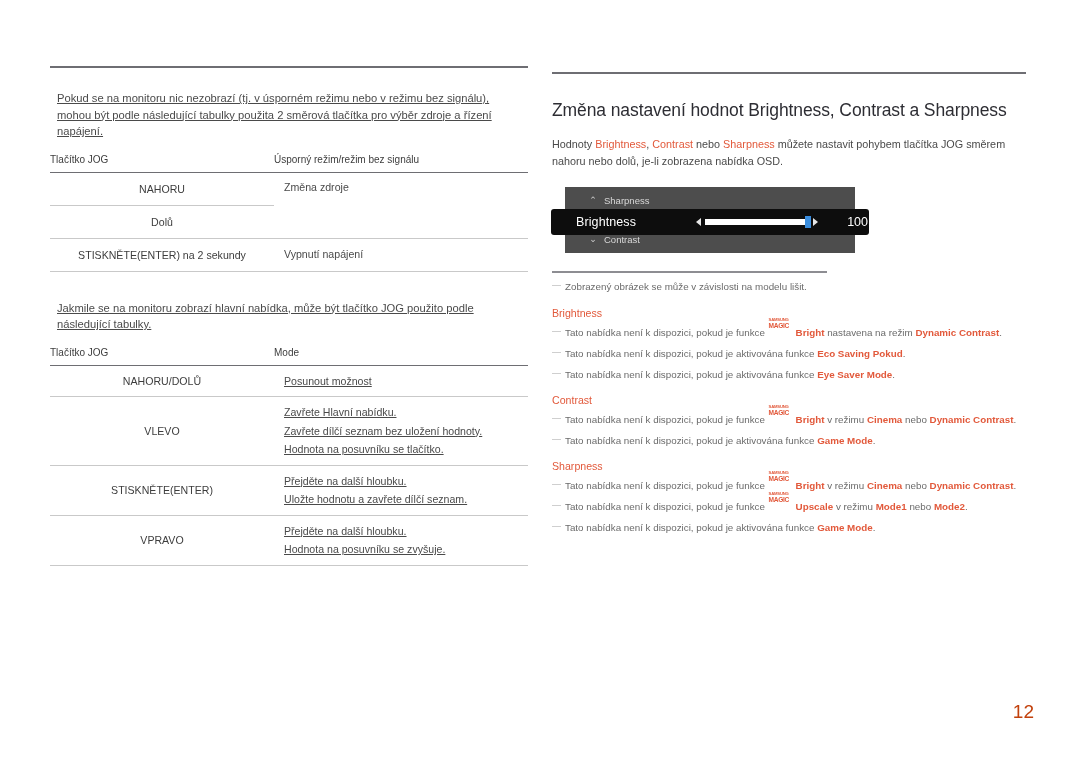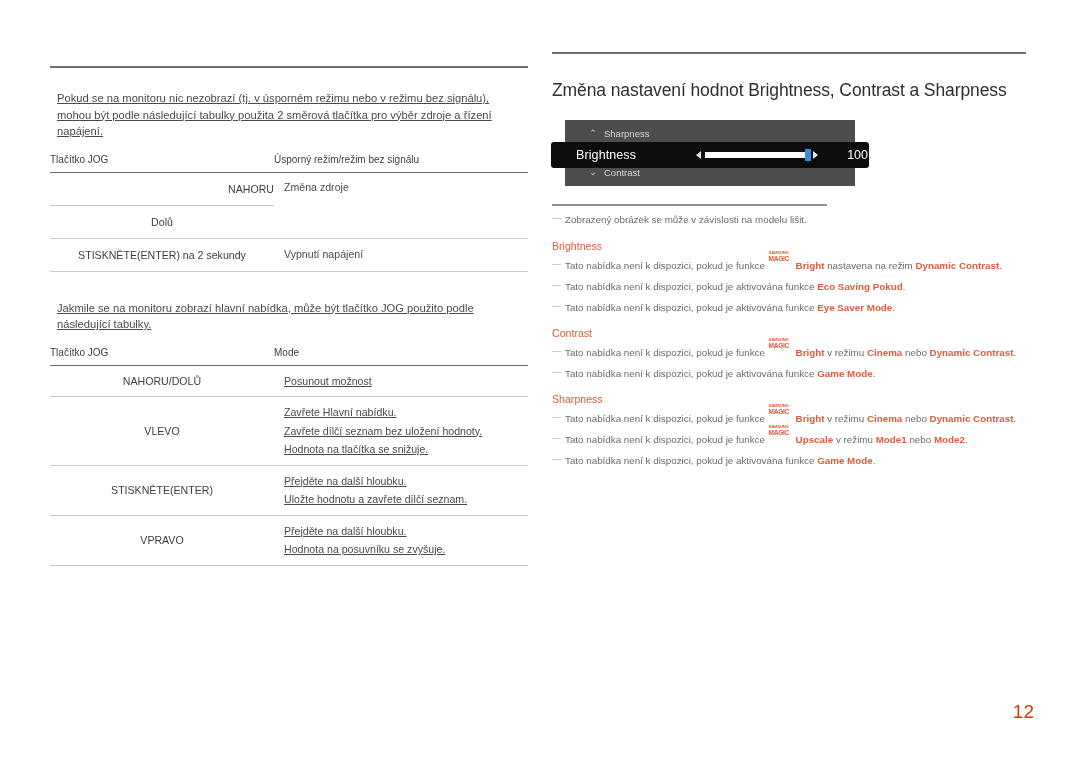--- a/index.html
+++ b/index.html
@@ -25,21 +25,21 @@
   
   .col-left {
     position: absolute;
     left: 50px;
     top: 66px;
     width: 478px;
   }
   .col-right {
     position: absolute;
     left: 552px;
-    top: 52px;
+    top: 72px;
     width: 474px;
   }
 
   .top-rule {
     height: 2px;
     background: #6e6e73;
     width: 100%;
   }
   .top-rule.right {
     background: #6e6e73;
@@ -93,21 +93,20 @@
   }
   .colk { width: 224px; }
   .colv { width: auto; }
 
   
   table.t1 tbody tr.r-nahoru {
     border-bottom: 0;
   }
   table.t1 tbody tr.r-nahoru td.k {
     border-bottom: 1px solid #c9c9c9;
-    text-align: right;
   }
   table.t1 tbody tr.r-dolu {
     border-bottom: 1px solid #c9c9c9;
   }
   table.t1 td.merged {
     vertical-align: top;
     padding-top: 6px;
   }
   table.t1 tbody tr.r-nahoru td.k,
   table.t1 tbody tr.r-dolu td.k { height: 20px; }
@@ -341,21 +340,21 @@
           <td class="k">NAHORU/DOLŮ</td>
           <td class="v multiline">
             <div>Posunout možnost</div>
           </td>
         </tr>
         <tr>
           <td class="k">VLEVO</td>
           <td class="v multiline">
             <div>Zavřete Hlavní nabídku.</div>
             <div>Zavřete dílčí seznam bez uložení hodnoty.</div>
-            <div>Hodnota na tlačítka se snižuje.</div>
+            <div>Hodnota na posuvníku se tlačítko.</div>
           </td>
         </tr>
         <tr>
           <td class="k">STISKNĚTE(ENTER)</td>
           <td class="v multiline">
             <div>Přejděte na další hloubku.</div>
             <div>Uložte hodnotu a zavřete dílčí seznam.</div>
           </td>
         </tr>
         <tr>
@@ -369,20 +368,21 @@
     </table>
 
   </div>
 
   <div class="col-right">
 
     <div class="top-rule right"></div>
 
     <h1 class="h1">Změna nastavení hodnot Brightness, Contrast a Sharpness</h1>
 
+    <p class="intro"><span>Hodnoty </span><span class="lk">Brightness</span><span>, </span><span class="lk">Contrast</span><span> nebo </span><span class="lk">Sharpness</span><span> můžete nastavit pohybem tlačítka JOG směrem nahoru nebo dolů, je-li zobrazena nabídka OSD.</span></p>
 
     <div class="osd-wrap">
       <div class="osd-panel">
         <div class="osd-row osd-sharp">
           <span class="chev">⌃</span>
           <span>Sharpness</span>
         </div>
         <div class="osd-row osd-contr">
           <span class="chev">⌄</span>
           <span>Contrast</span>

